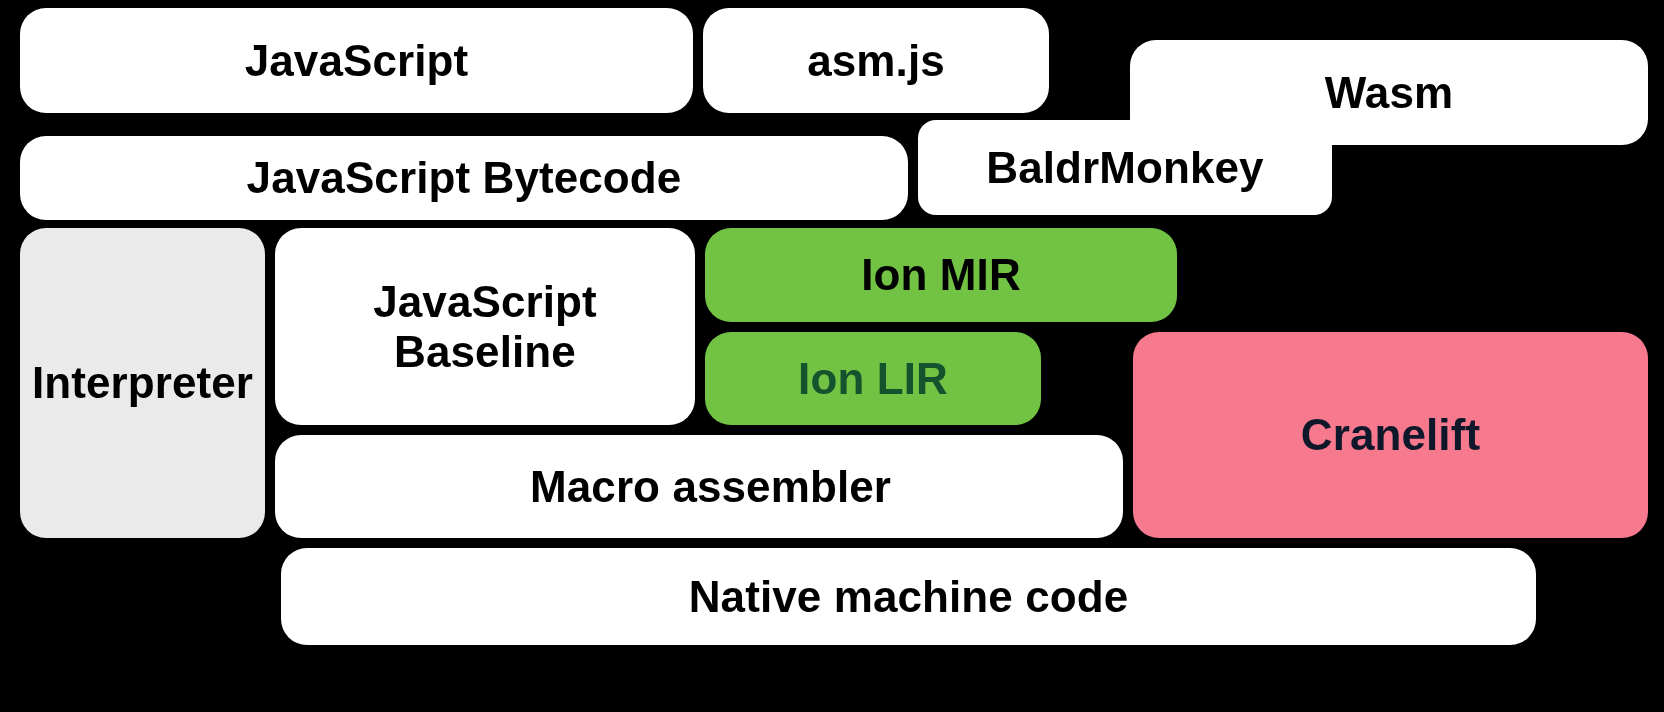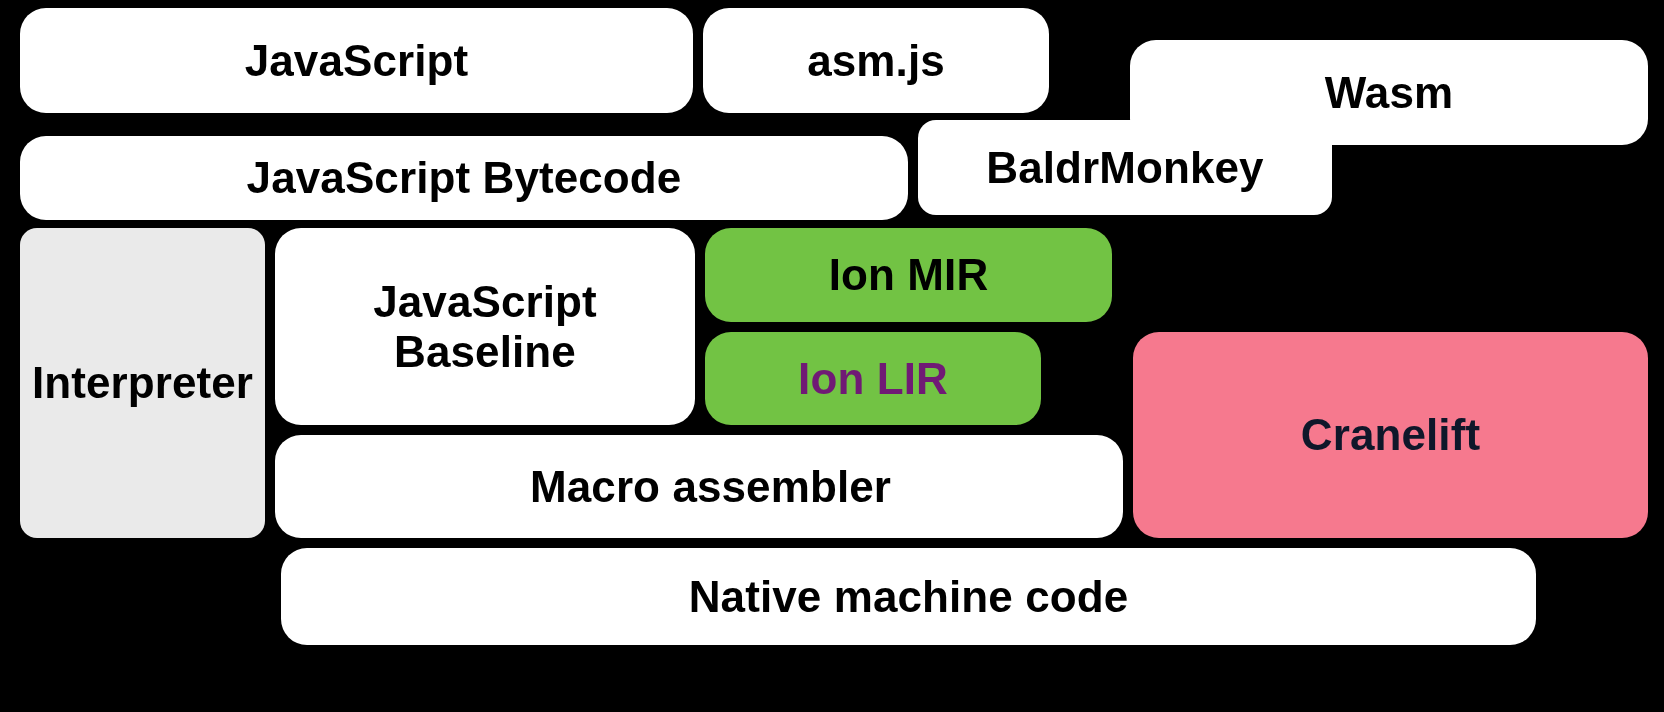--- a/index.html
+++ b/index.html
@@ -40,21 +40,21 @@
 </style>
 </head>
 <body>
 
 <div id="stage" style="background: rgb(0, 0, 0);">
     <div class="box white" style="left: 20px; top: 8px; width: 673px; height: 105px; background: rgb(255, 255, 255); color: rgb(0, 0, 0);">JavaScript</div>
     <div class="box white" style="left: 703px; top: 8px; width: 346px; height: 105px; background: rgb(255, 255, 255); color: rgb(0, 0, 0);">asm.js</div>
     <div class="box white" style="left: 1130px; top: 8px; width: 518px; height: 105px; background: rgb(255, 255, 255); color: rgb(0, 0, 0); margin-top: 32px;">Wasm</div>
     <div class="box white" style="left: 20px; top: 120px; width: 888px; height: 84px; background: rgb(255, 255, 255); color: rgb(0, 0, 0); margin-top: 16px;">JavaScript Bytecode</div>
     <div class="box white" style="left: 918px; top: 120px; width: 414px; height: 95px; background: rgb(255, 255, 255); color: rgb(0, 0, 0); border-radius: 18px;">BaldrMonkey</div>
-    <div class="box grey" style="left: 20px; top: 228px; width: 245px; height: 310px; background: rgb(234, 234, 234); color: rgb(0, 0, 0); border-radius: 17px;">Interpreter</div>
+    <div class="box grey" style="left: 20px; top: 228px; width: 245px; height: 310px; background: rgb(234, 234, 234); color: rgb(0, 0, 0);">Interpreter</div>
     <div class="box white" style="left: 275px; top: 228px; width: 420px; height: 197px; background: rgb(255, 255, 255); color: rgb(0, 0, 0);">JavaScript
 Baseline</div>
-    <div class="box green" style="left: 705px; top: 228px; width: 407px; height: 94px; background: rgb(114, 195, 68); color: rgb(0, 0, 0);">Ion MIR</div>
-    <div class="box green" style="left: 705px; top: 332px; width: 336px; height: 93px; background: rgb(114, 195, 68); color: #701a75;">Ion LIR</div>
+    <div class="box green" style="left: 705px; top: 228px; width: 472px; height: 94px; background: rgb(114, 195, 68); color: rgb(0, 0, 0);">Ion MIR</div>
+    <div class="box green" style="left: 705px; top: 332px; width: 336px; height: 93px; background: rgb(114, 195, 68); color: #14532d;">Ion LIR</div>
     <div class="box pink" style="left: 1133px; top: 332px; width: 515px; height: 206px; background: rgb(246, 121, 142); color: #0f172a;">Cranelift</div>
     <div class="box white" style="left: 275px; top: 435px; width: 848px; height: 103px; background: rgb(255, 255, 255); color: rgb(0, 0, 0); padding-left: 23px;">Macro assembler</div>
     <div class="box white" style="left: 275px; top: 548px; width: 1255px; height: 97px; background: rgb(255, 255, 255); color: rgb(0, 0, 0); margin-left: 6px;">Native machine code</div>
   </div>
 
 </body></html>

